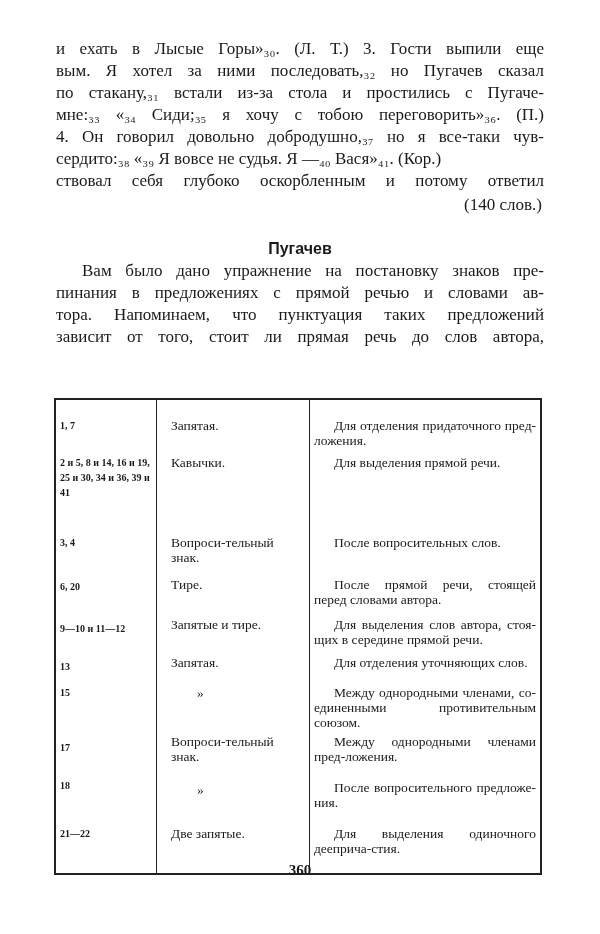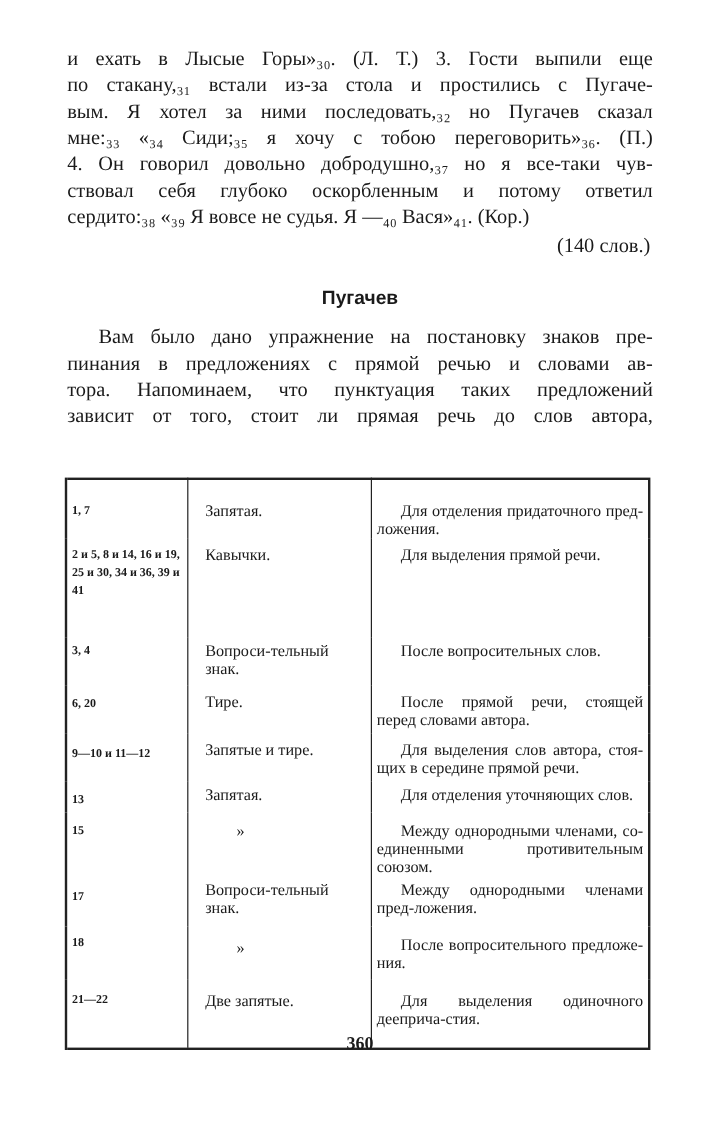--- a/index.html
+++ b/index.html
@@ -12,21 +12,21 @@
     position: absolute; left: 56px; width: 488px; font-size: 17px; line-height: 22px;
     text-align: justify; text-align-last: left;
   }
   .para .line { display: block; white-space: nowrap; text-align: justify; text-align-last: justify; }
   .para .line.last { text-align-last: left; }
   .words-count { position: absolute; right: 58px; top: 195px; font-size: 17px; }
   .section-title {
     position: absolute; left: 0; width: 600px; top: 240px; text-align: center;
     font-family: "Liberation Sans", "DejaVu Sans", sans-serif; font-weight: bold; font-size: 16px;
   }
-  .ref-para { top: 270px; }
+  .ref-para { top: 260px; }
   .ref-para .line:first-child { text-indent: 26px; }
   table.ref-table {
     position: absolute; left: 54px; top: 398px; width: 488px; border-collapse: collapse;
     font-size: 13.5px; line-height: 15px; border-top: 2px solid #222; border-bottom: 2px solid #222;
   }
   table.ref-table td { vertical-align: top; padding: 0 4px; }
   table.ref-table td.c1 { width: 92px; border-left: 2px solid #222; border-right: 1.5px solid #222; font-weight: bold; font-family: Liberation Serif, serif; font-size: 10px; }
   table.ref-table td.c2 { width: 108px; border-right: 1.5px solid #222; padding-left: 14px; }
   table.ref-table td.c3 { border-right: 2px solid #222; text-align: justify; }
   .c3 .indent { display: block; text-indent: 20px; }
@@ -35,26 +35,26 @@
     font-weight: bold; font-size: 15px;
   }
 </style>
 </head>
 <body>
 
 <div class="page">
 
   <div class="para" style="top:38px;">
     <span class="line">и ехать в Лысые Горы»₃₀. (Л. Т.) 3. Гости выпили еще</span>
+    <span class="line">вым. Я хотел за ними последовать,₃₂ но Пугачев сказал</span>
     <span class="line">по стакану,₃₁ встали из-за стола и простились с Пугаче-</span>
-    <span class="line">вым. Я хотел за ними последовать,₃₂ но Пугачев сказал</span>
     <span class="line">мне:₃₃ «₃₄ Сиди;₃₅ я хочу с тобою переговорить»₃₆. (П.)</span>
     <span class="line">4. Он говорил довольно добродушно,₃₇ но я все-таки чув-</span>
+    <span class="line last">сердито:₃₈ «₃₉ Я вовсе не судья. Я —₄₀ Вася»₄₁. (Кор.)</span>
     <span class="line">ствовал себя глубоко оскорбленным и потому ответил</span>
-    <span class="line last">сердито:₃₈ «₃₉ Я вовсе не судья. Я —₄₀ Вася»₄₁. (Кор.)</span>
   </div>
 
   <div class="words-count">(140 слов.)</div>
 
   <div class="section-title">Пугачев</div>
 
   <div class="para ref-para">
     <span class="line">Вам было дано упражнение на постановку знаков пре-</span>
     <span class="line">пинания в предложениях с прямой речью и словами ав-</span>
     <span class="line">тора. Напоминаем, что пунктуация таких предложений</span>

